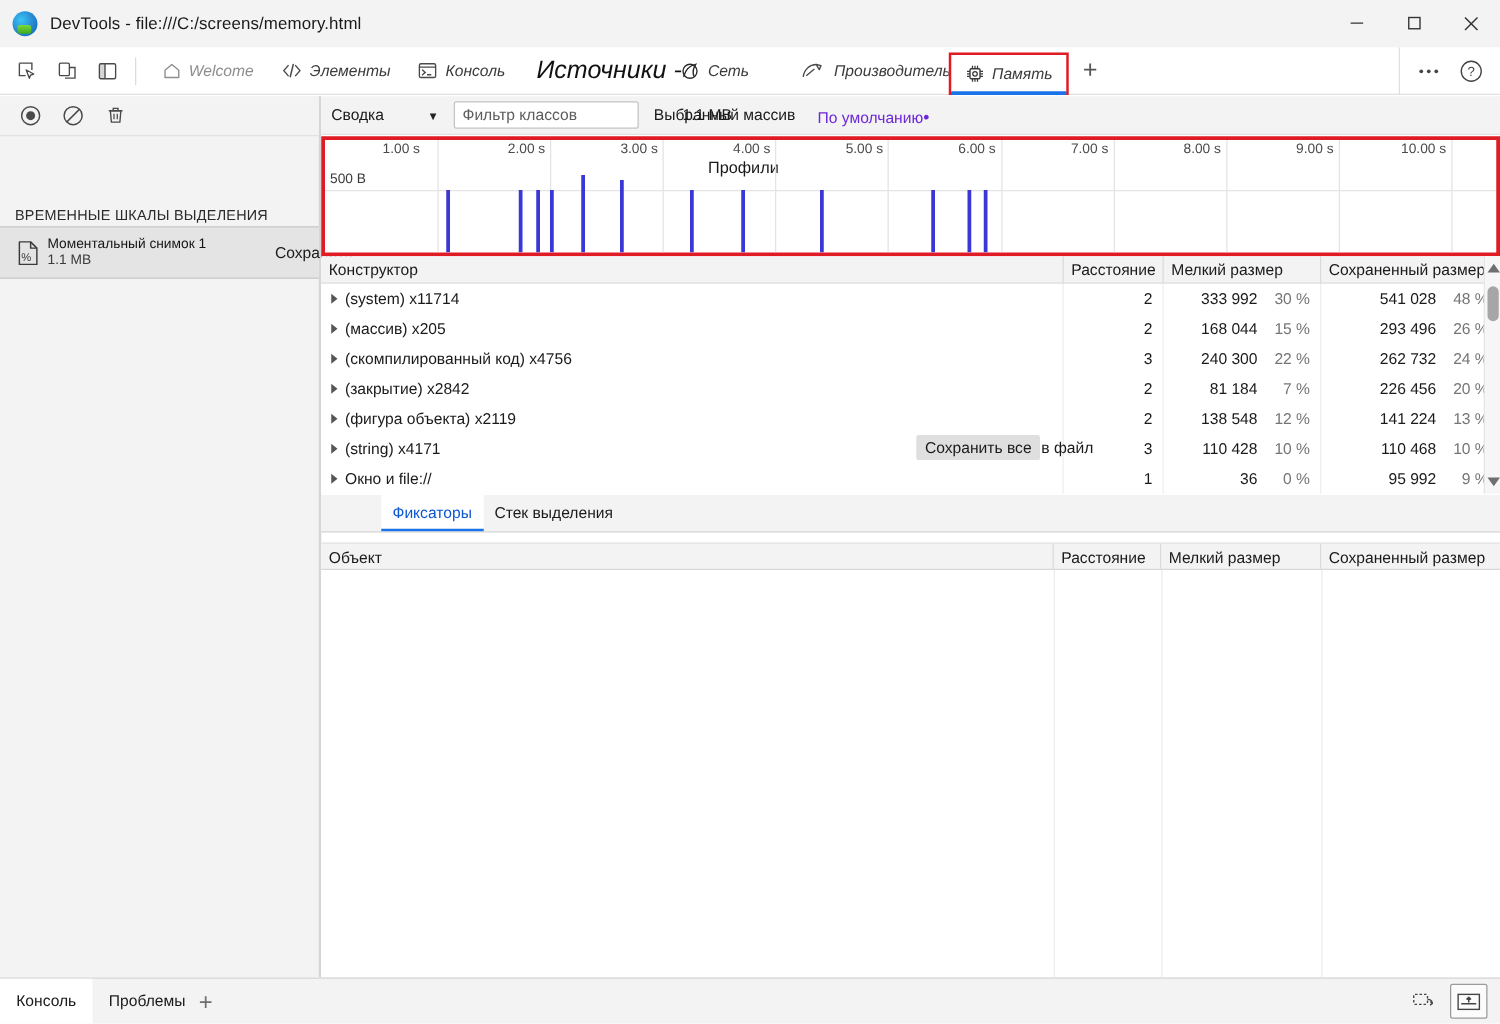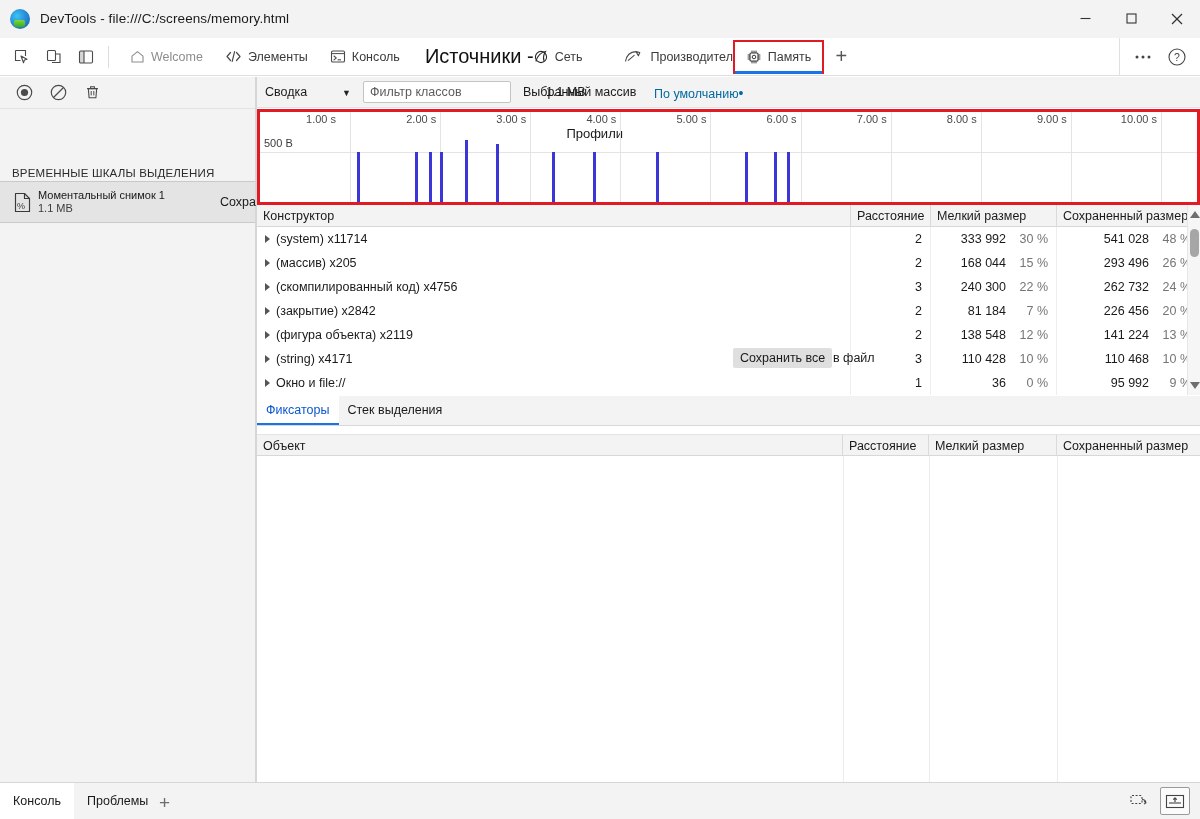--- a/index.html
+++ b/index.html
@@ -59,21 +59,21 @@
     display: flex; align-items: center; height: 38px; padding: 0 4px 0 6px;
   }
   .tool-btn {
     width: 32px; height: 30px; display: flex; align-items: center; justify-content: center;
     color: #4a4a4a;
   }
   .nav-sep {
     width: 1px; height: 22px; background: #dcdcdc; margin: 0 6px;
   }
   .tabstrip {
-    display: flex; align-items: center; height: 38px; position: relative; flex: 1 1 auto;
+    display: flex; align-items: flex-end; height: 38px; position: relative; flex: 1 1 auto; font-style: italic;
   }
   .tab {
     display: flex; align-items: center; gap: 6px;
     height: 38px; padding: 0 11px;
     font-size: 12.5px; color: #3b3b3b; white-space: nowrap;
     position: relative;
   }
   .tab .ticon { display: flex; align-items: center; color: #5a5a5a; }
   .tab.muted { color: #8d8d8d; }
   .tab.big {
@@ -148,21 +148,21 @@
   }
   .mt-label {
     margin-left: 12px; font-size: 12.5px; color: #1a1a1a; white-space: nowrap; position: relative;
   }
   .mt-overlay {
     position: absolute; left: 546px; top: 85px;
     font-size: 12.5px; color: #1a1a1a; white-space: nowrap;
   }
   .mt-default {
     position: absolute; left: 654px; top: 85px;
-    font-size: 12.5px; color: #0369a1; white-space: nowrap;
+    font-size: 12.5px; color: #6d28d9; white-space: nowrap;
   }
   .mt-default .dot { font-size: 14px; }
 
   
   .timeline-wrap {
     position: absolute; left: 257px; top: 109px; width: 943px; height: 96px;
     border: 3px solid #e01b24; background: #ffffff;
   }
   .timeline {
     position: absolute; inset: 0; overflow: hidden;
@@ -240,21 +240,21 @@
   }
   .save-all-tail {
     position: absolute; left: 833px; top: 351px;
     font-size: 12.5px; color: #1a1a1a; white-space: nowrap;
   }
 
   
   .subtabs {
     position: absolute; left: 257px; top: 396px; width: 943px; height: 30px;
     background: #f3f3f3; border-bottom: 1px solid #d8d8d8;
-    display: flex; align-items: flex-end;
+    display: flex; align-items: flex-end; padding-left: 48px;
   }
   .subtab {
     height: 30px; padding: 0 9px; display: flex; align-items: center;
     font-size: 12.5px; color: #1a1a1a; position: relative; background: transparent;
   }
   .subtab.active { background: #ffffff; color: #0b57d0; }
   .subtab.active:after {
     content: ""; position: absolute; left: 0; right: 0; bottom: 0; height: 2.5px;
     background: #1a73e8;
   }

